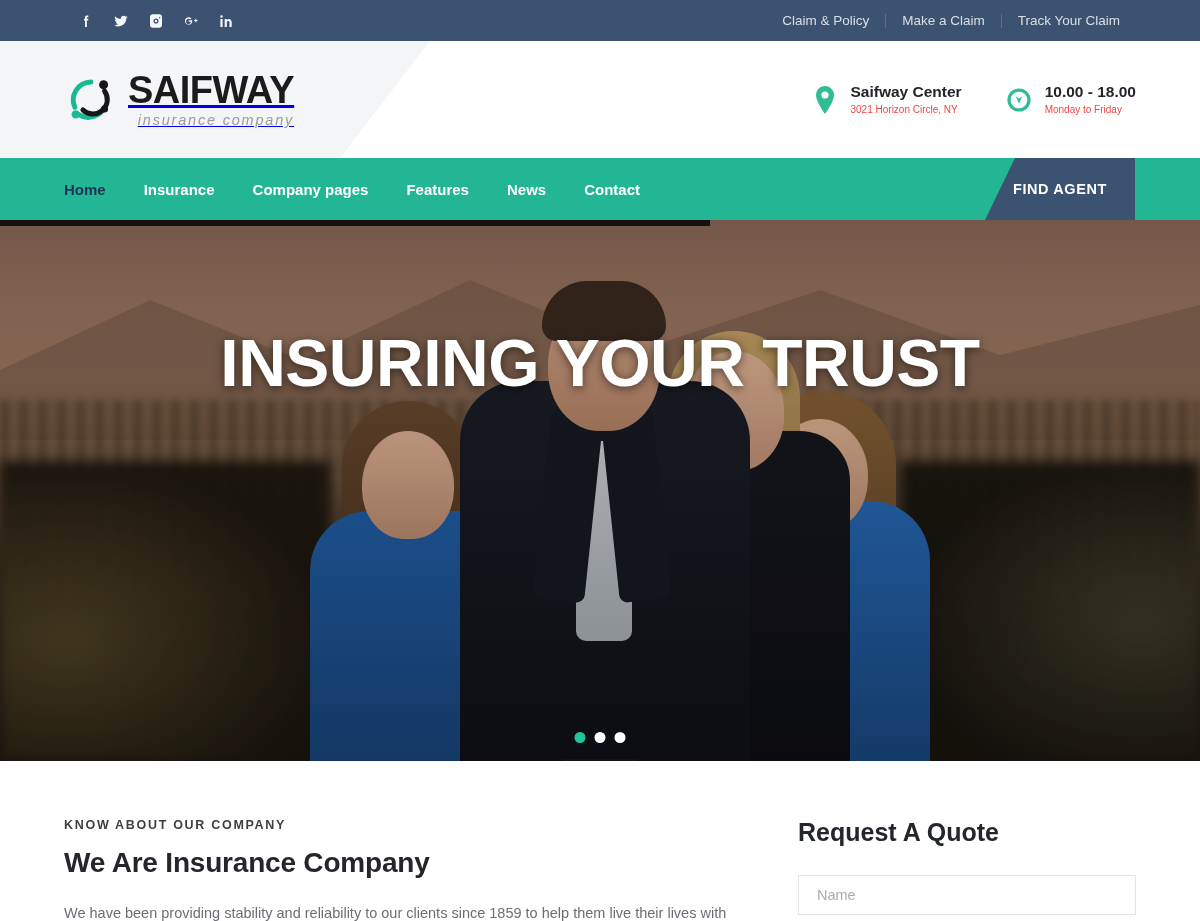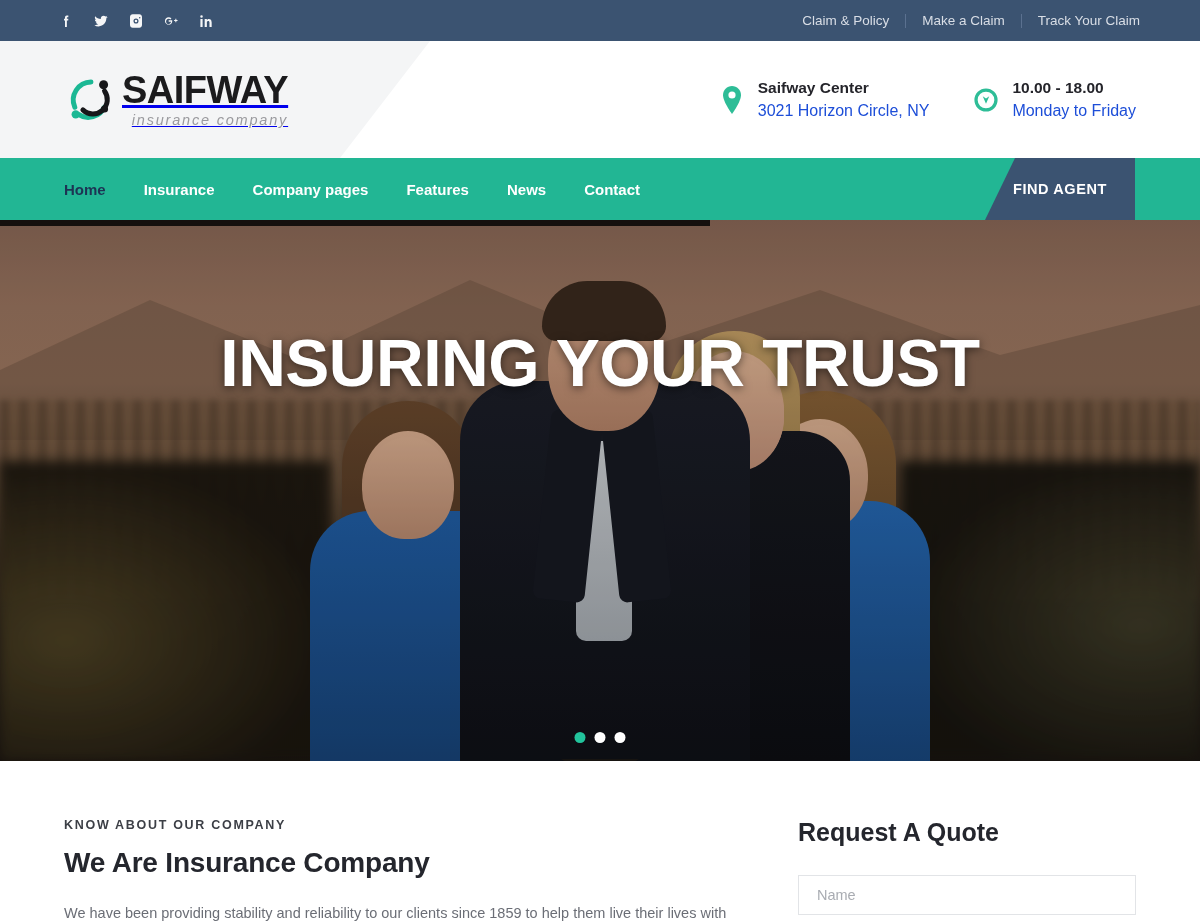--- a/index.html
+++ b/index.html
@@ -7,57 +7,57 @@
     width:1200px; height:921px;
     font-family:"Liberation Sans", sans-serif;
     background:#ffffff;
     overflow:hidden;
   }
 
   
   .topbar{
     height:41px; background:#3b5371;
     display:flex; align-items:center; justify-content:space-between;
-    padding:0 44px;
+    padding:0 64px;
   }
   .social{ display:flex; align-items:center; gap:19px; margin-left:14px; }
   .social-icon{
     width:16px; height:16px; fill:#ffffff; display:block; opacity:.95;
   }
   .toplinks{ display:flex; align-items:center; color:#d7dde6; font-size:13.5px; }
   .toplinks a{ color:#d9dee6; text-decoration:none; padding:0 16px; white-space:nowrap; }
   .toplinks .sep{ width:1px; height:14px; background:#5b7190; }
 
   
   .header{ position:relative; height:117px; background:#ffffff; overflow:hidden; }
   .header-shade{
     position:absolute; left:0; top:0; width:430px; height:117px;
     background:#f4f5f6;
     clip-path:polygon(0 0, 430px 0, 340px 117px, 0 117px);
   }
   .header-inner{
     position:relative; height:100%; display:flex; align-items:center;
     padding:0 64px; justify-content:space-between;
   }
-  .logo{ display:flex; align-items:center; gap:4px; }
+  .logo{ display:flex; align-items:center; gap:10px; }
   .logo-mark{ width:54px; height:54px; }
   .logo-text{ display:flex; flex-direction:column; line-height:1; }
   .logo-name{
     font-size:38px; font-weight:bold; letter-spacing:-.5px; color:#1b1b1d;
   }
   .logo-tag{
     font-size:14.5px; color:#9a9a9e; font-style:italic; letter-spacing:1.8px;
     margin-top:4px; text-align:right;
   }
   .contacts{ display:flex; align-items:flex-end; gap:44px; }
   .contact{ display:flex; align-items:center; gap:13px; }
   .contact-ico{ width:26px; height:30px; flex:none; }
   .contact-txt{ line-height:1.45; }
   .contact-t1{ font-size:15.5px; color:#24242a; font-weight:bold; }
-  .contact-t2{ font-size:16px; color:#1d4ed8; }
+  .contact-t2{ font-size:10px; color:#ef4444; }
 
   
   .navbar{ position:relative; height:62px; background:#22b694; }
   .nav-inner{ display:flex; align-items:center; height:100%; padding-left:64px; }
   .nav-item{
     color:#ffffff; font-size:15px; font-weight:bold; text-decoration:none;
     margin-right:38px; white-space:nowrap;
   }
   .nav-item.active{ color:#1d3454; }
   .find-agent{

